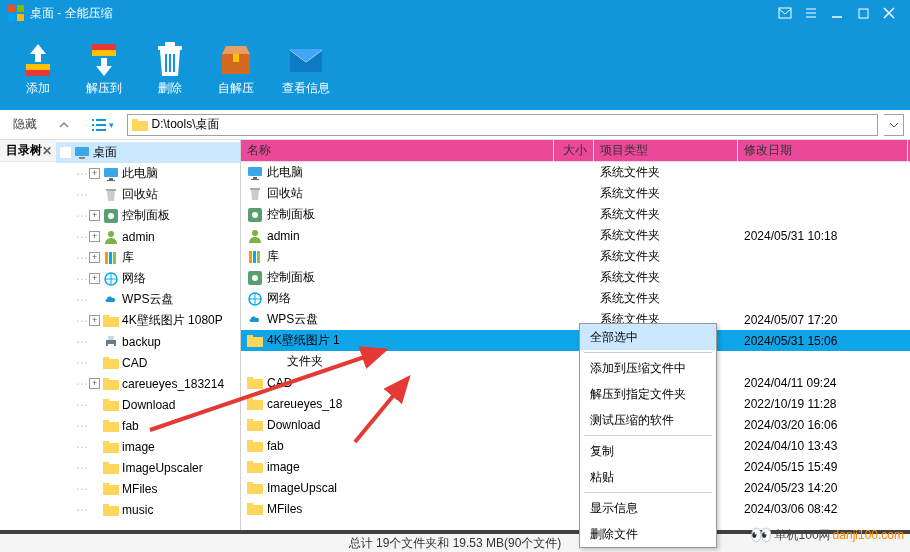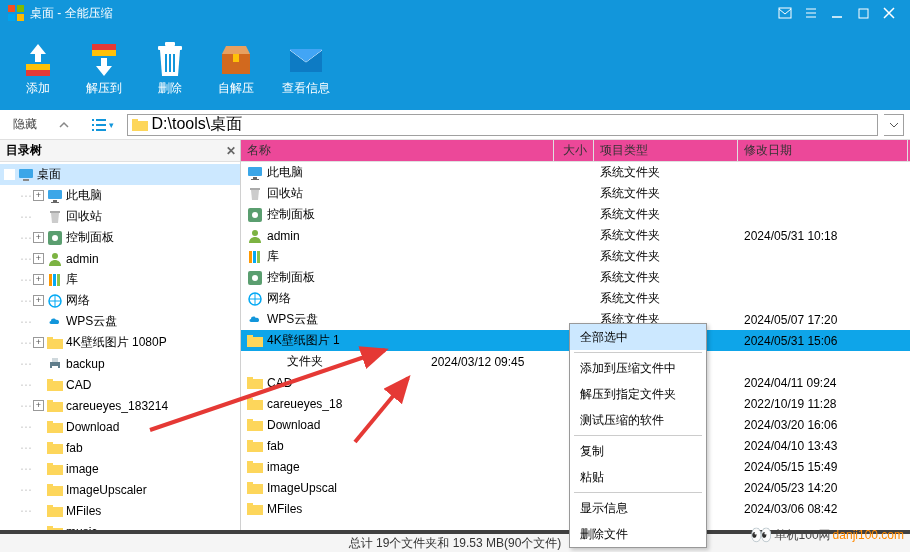--- a/index.html
+++ b/index.html
@@ -9,45 +9,45 @@
 .titlebar .title{flex:1}
 .titlebar .wbtn{width:26px;height:26px;display:flex;align-items:center;justify-content:center;cursor:pointer}
 .toolbar{height:84px;background:#1296db;display:flex;padding:4px 18px;gap:26px}
 .tbtn{display:flex;flex-direction:column;align-items:center;justify-content:center;color:#fff;cursor:pointer;gap:0}
 .tbtn .ic{width:40px;height:40px;display:flex;align-items:center;justify-content:center}
 .pathbar{height:30px;background:#fff;border-bottom:1px solid #e0e0e0;display:flex;align-items:center;padding:0 6px;gap:6px}
 .pbtn{height:22px;display:flex;align-items:center;justify-content:center;padding:0 6px;border:1px solid transparent;cursor:pointer;color:#444}
 .pbtn.blue{color:#1296db}
 .pathinput{flex:1;height:22px;border:1px solid #a0a0a0;display:flex;align-items:center;padding:0 4px;background:#fff}
 .pathinput .folder-ic{width:16px;height:16px;margin-right:4px}
-.pathinput input{border:none;outline:none;flex:1;font-size:16px}
+.pathinput input{border:none;outline:none;flex:1;font-size:12px}
 .pathdrop{width:20px;height:22px;border:1px solid #a0a0a0;border-left:none;display:flex;align-items:center;justify-content:center;cursor:pointer}
 .workspace{display:flex;height:calc(552px - 26px - 84px - 30px - 22px)}
-.treepanel{width:241px;border-right:1px solid #d0d0d0;display:flex;flex-direction:column}
+.treepanel{width:241px;border-right:1px solid #d0d0d0;display:flex;flex-direction:row}
 .treehdr{height:22px;background:#f5f5f5;border-bottom:1px solid #e0e0e0;display:flex;align-items:center;padding-left:6px;font-weight:bold}
 .treehdr .close{margin-left:auto;margin-right:4px;cursor:pointer;color:#666}
 .tree{flex:1;overflow:auto;padding:2px 0}
 .tnode{display:flex;align-items:center;height:21px;padding-left:4px;cursor:pointer;gap:3px;white-space:nowrap}
 .tnode.sel{background:#cce8ff}
 .expander{width:11px;height:11px;border:1px solid #999;display:flex;align-items:center;justify-content:center;font-size:9px;line-height:1;color:#555;background:#fff}
 .expander.blank{border:none}
 .tic{width:16px;height:16px;flex-shrink:0}
 .listpanel{flex:1;display:flex;flex-direction:column;position:relative}
 .listhdr{height:22px;border-bottom:1px solid #e0e0e0;display:flex;background:#ec4899}
 .lh{border-right:1px solid #e0e0e0;display:flex;align-items:center;padding:0 6px;font-weight:normal;color:#333}
 .list{flex:1;overflow:auto}
 .row{display:flex;height:21px;align-items:center;cursor:pointer}
 .row.sel{background:#0ea5e9}
 .cell{padding:0 6px;overflow:hidden;white-space:nowrap;text-overflow:ellipsis;display:flex;align-items:center;gap:4px}
 .c-name{width:313px}
 .c-size{width:40px;text-align:right;justify-content:flex-end}
 .c-type{width:144px}
 .c-date{width:170px}
 .ric{width:16px;height:16px;flex-shrink:0}
-.ctxmenu{position:absolute;left:328px;top:1px;width:138px;background:#fff;border:1px solid #999;box-shadow:2px 2px 4px rgba(0,0,0,0.2);z-index:10}
+.ctxmenu{position:absolute;left:338px;top:1px;width:138px;background:#fff;border:1px solid #999;box-shadow:2px 2px 4px rgba(0,0,0,0.2);z-index:10}
 .ctxitem{height:26px;display:flex;align-items:center;padding:0 10px;cursor:pointer}
 .ctxitem.sel{background:#cce8ff}
 .ctxsep{height:1px;background:#ccc;margin:2px 4px}
 .statusbar{height:22px;border-top:4px solid #404040;background:#f5f5f5;display:flex;align-items:center;justify-content:center;color:#333}
 .arrow{position:absolute;z-index:5;pointer-events:none}
 .watermark{position:absolute;right:6px;bottom:6px;z-index:20;font-size:11px;color:#ff8a00;display:flex;align-items:center;gap:2px;pointer-events:none}
 .watermark .eyes{font-size:18px}
 </style>
 </head>
 <body>
@@ -456,21 +456,20 @@
             </svg>
             <span>4K壁纸图片 1</span>
           </div>
           <div class="cell c-size"></div>
           <div class="cell c-type">文件夹</div>
           <div class="cell c-date">2024/05/31  15:06</div>
         </div>
         <div class="row">
           <div class="cell c-size"></div>
           <div class="cell c-type">文件夹</div>
-          <div class="cell c-date">2024/03/12  09:45</div>
         </div>
         <div class="row">
           <div class="cell c-name">
             <svg class="ric tic" viewBox="0 0 16 16">
               <rect x="0" y="4" width="16" height="10" fill="#fdd65b"></rect>
               <rect x="0" y="2" width="6" height="3" fill="#fdd65b"></rect>
             </svg>
             <span>CAD</span>
           </div>
           <div class="cell c-size"></div>

